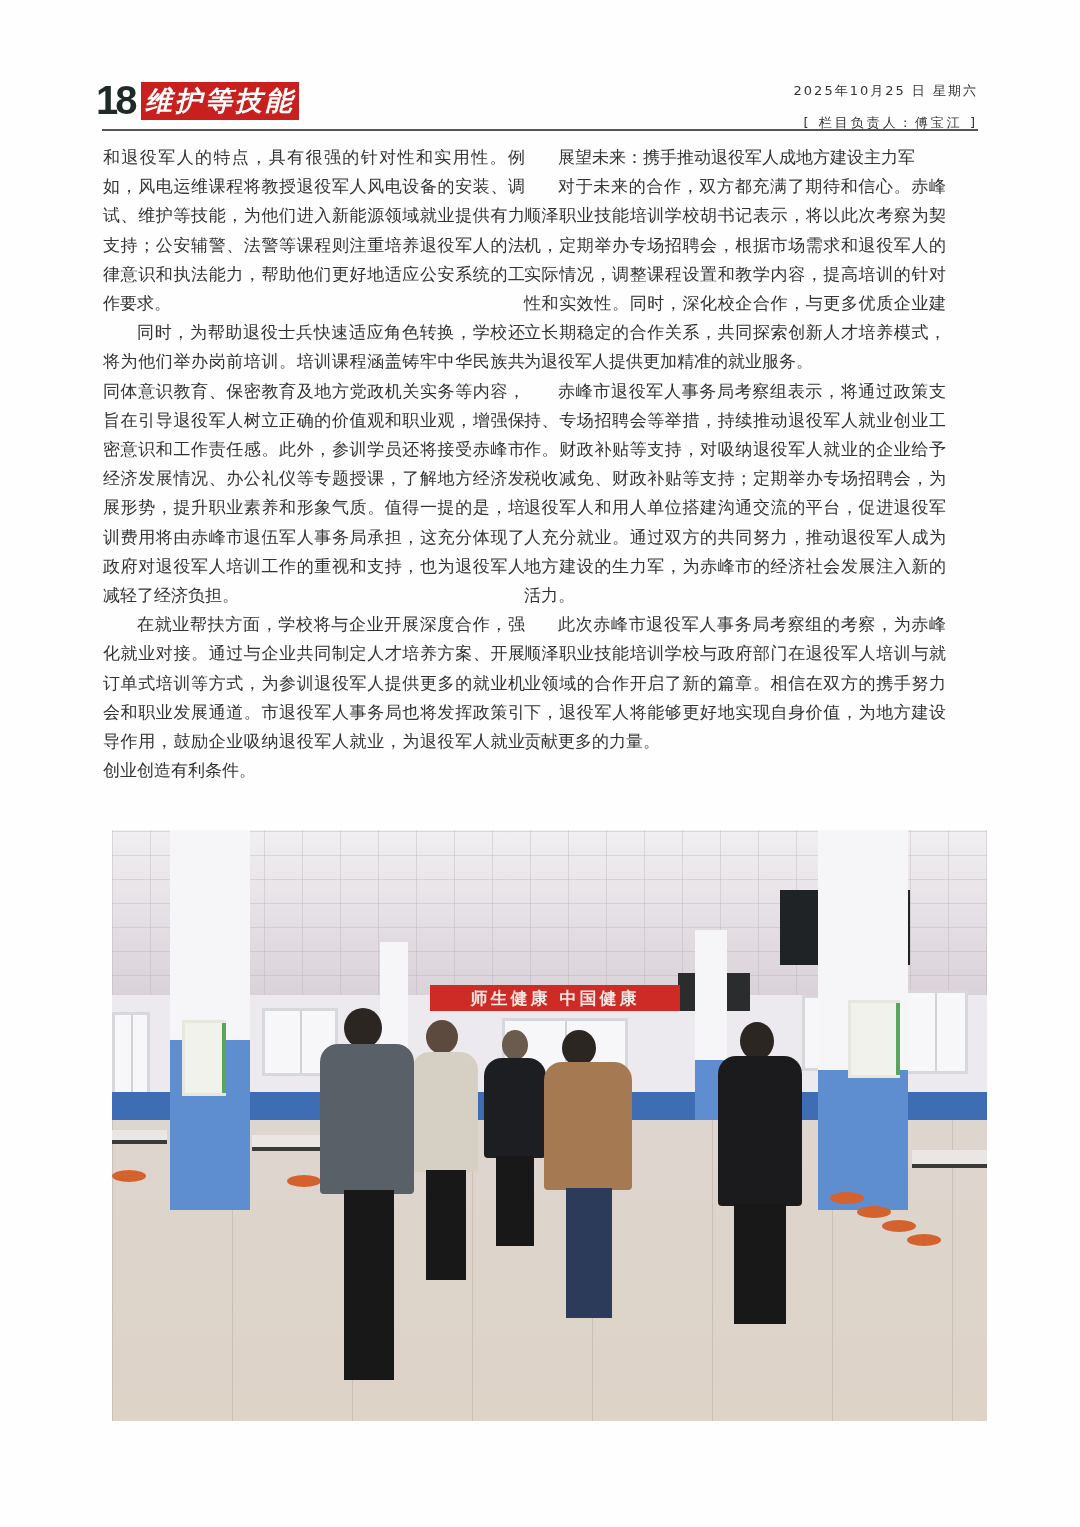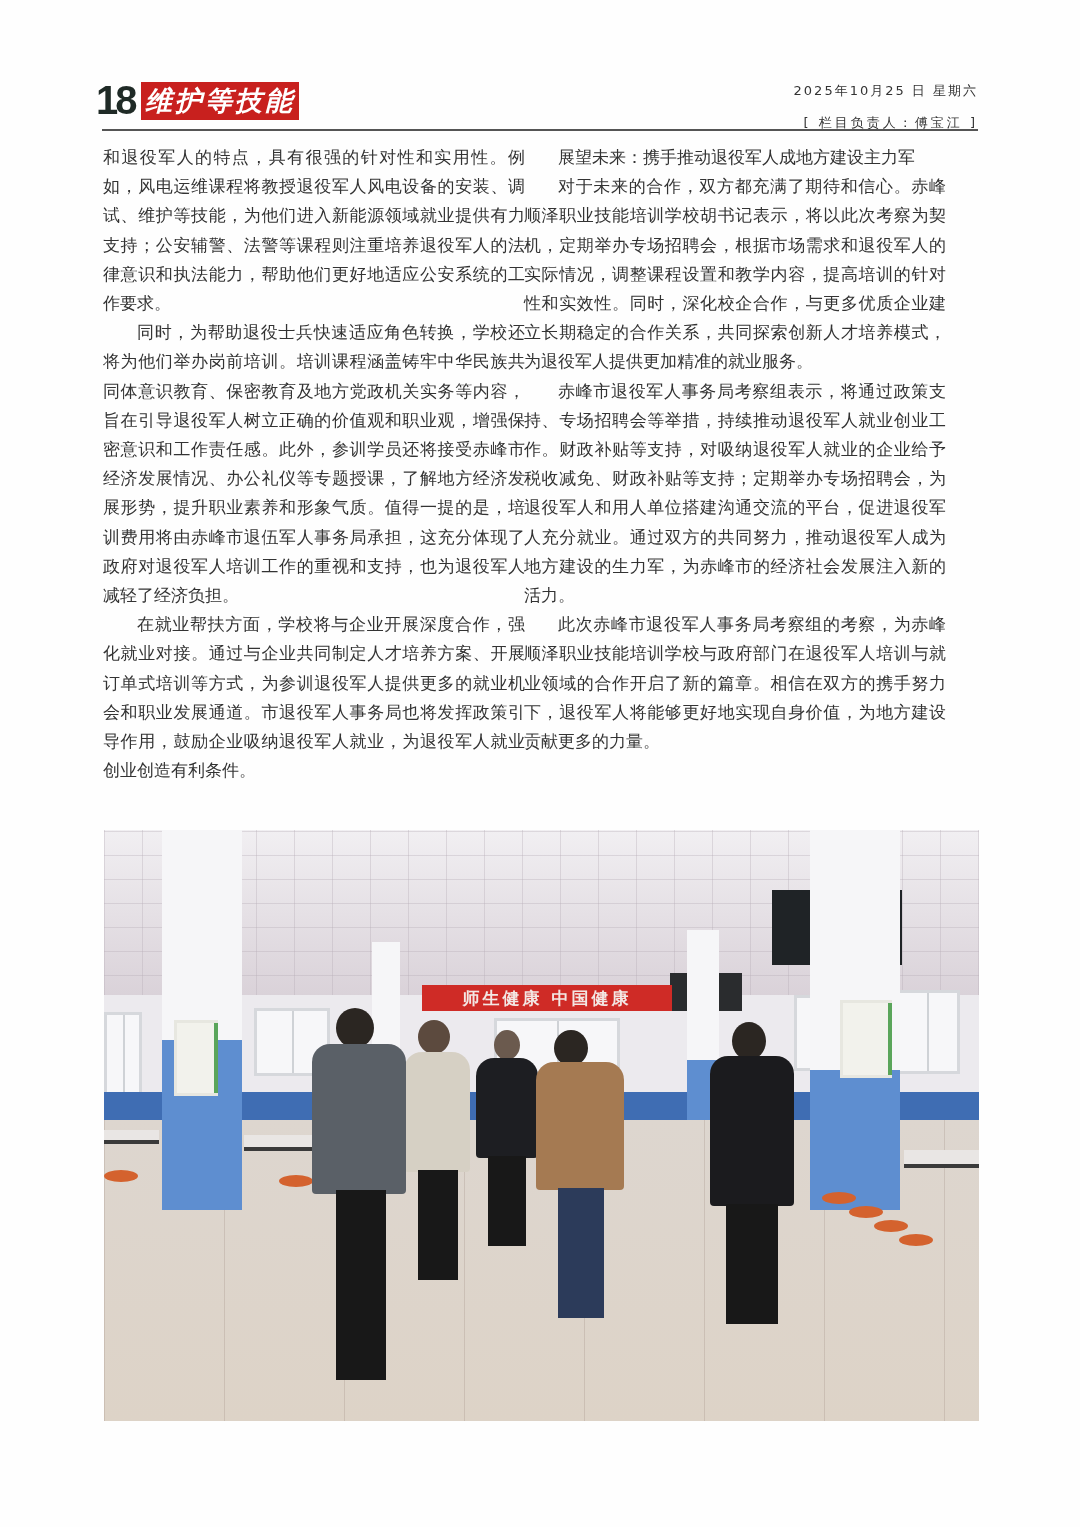--- a/index.html
+++ b/index.html
@@ -31,21 +31,21 @@
   }
   .rule { position: absolute; left: 102px; top: 129px; width: 876px; height: 2px; background: #555; }
 
   .col { position: absolute; top: 143px; width: 422px; font-size: 17px; line-height: 29.2px; color: #333; text-align: justify; }
   .col.left { left: 103px; }
   .col.right { left: 524px; }
   .col p { margin: 0; text-indent: 2em; }
   .col p.noindent { text-indent: 0; }
 
   .photo {
-    position: absolute; left: 104px; top: 830px; width: 875px; height: 591px; overflow: hidden;
+    position: absolute; left: 112px; top: 830px; width: 875px; height: 591px; overflow: hidden;
     background: linear-gradient(to bottom, #e9e7e9 0%, #e2dde2 30%, #ecebef 55%, #d8d2c9 70%, #d9d1c6 100%);
   }
   .ceiling {
     position: absolute; left: 0; top: 0; width: 100%; height: 170px;
     background:
       repeating-linear-gradient(90deg, rgba(180,170,180,0.35) 0 1px, transparent 1px 38px),
       repeating-linear-gradient(0deg, rgba(180,170,180,0.35) 0 1px, transparent 1px 24px),
       linear-gradient(to bottom, #f1eff2, #d9d1d8);
   }
   .wall { position: absolute; left: 0; top: 165px; width: 100%; height: 105px; background: #eceaee; }

